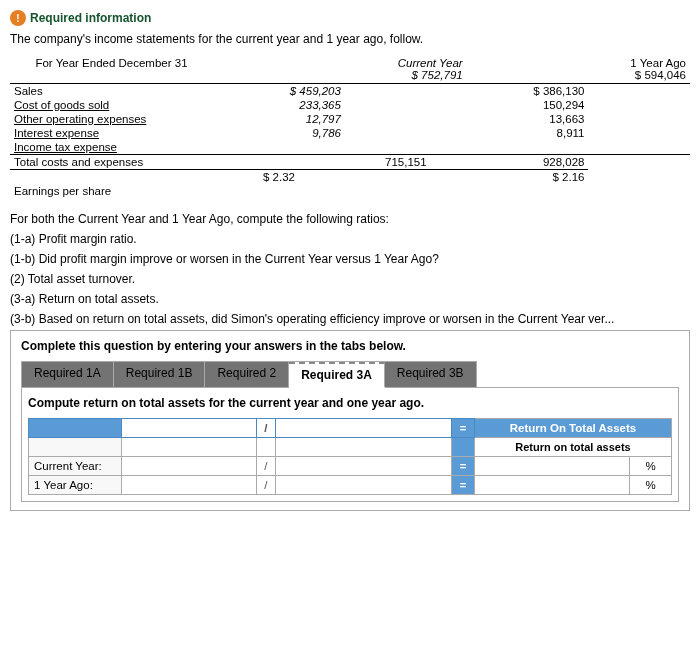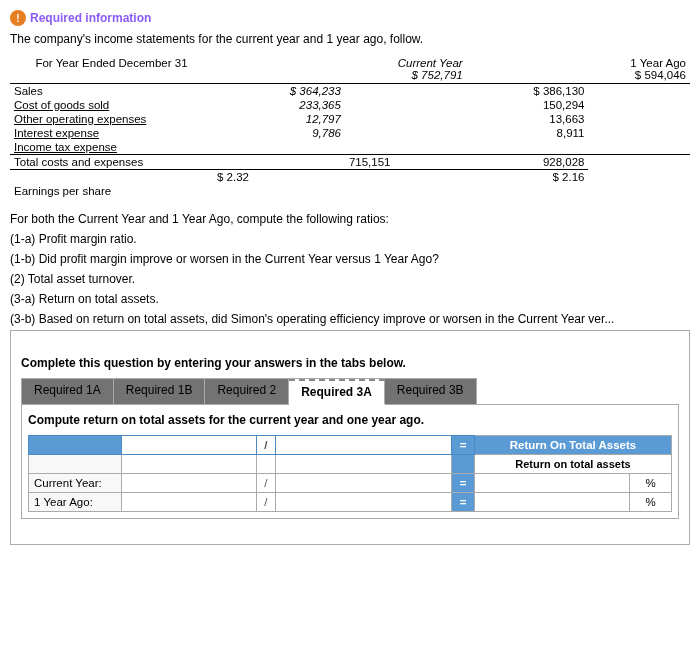--- a/index.html
+++ b/index.html
@@ -25,21 +25,21 @@
       background: #e67e22;
       border-radius: 50%;
       color: white;
       font-size: 10px;
       font-weight: bold;
       display: inline-flex;
       align-items: center;
       justify-content: center;
     }
     .required-info-label {
-      color: #8b5cf6;
+      color: #14532d;
       font-weight: bold;
       font-size: 12px;
     }
 
     .intro-text {
       margin-bottom: 10px;
       font-size: 12px;
     }
 
     .income-table {
@@ -47,42 +47,42 @@
       border-collapse: collapse;
       margin-bottom: 12px;
       font-size: 11.5px;
     }
     .income-table th, .income-table td {
       padding: 1px 4px;
       vertical-align: top;
     }
     .income-table .col-label { width: 200px; }
     .income-table .col-cy { width: 130px; text-align: right; font-style: italic; }
-    .income-table .col-cy2 { width: 100px; text-align: left; }
+    .income-table .col-cy2 { width: 100px; text-align: center; }
     .income-table .col-ya { width: 120px; text-align: right; }
     .income-table .col-ya2 { width: 100px; text-align: right; }
 
     .header-row th {
       text-align: center;
       font-weight: normal;
       border-bottom: 1px solid #000;
       padding-bottom: 2px;
     }
     .border-top td { border-top: 1px solid #000; }
     .border-bottom td { border-bottom: 1px solid #000; }
 
     .questions-section {
       font-size: 12px;
       line-height: 1.5;
     }
     .questions-section p { margin-bottom: 2px; }
 
     .complete-box {
       border: 1px solid #aaa;
-      padding: 25px 10px;
+      padding: 8px 10px;
       margin-bottom: 10px;
       font-size: 12px;
     }
     .complete-box p {
       font-weight: bold;
       margin-bottom: 8px;
     }
 
     .tabs-row {
       display: flex;
@@ -221,21 +221,21 @@
       </th>
       <th class="col-ya" colspan="2">
         <span>1 Year Ago</span><br>
         <span>$ 594,046</span>
       </th>
     </tr>
   </thead>
   <tbody>
     <tr>
       <td class="col-label">Sales</td>
-      <td class="col-cy">$ 364,233</td>
+      <td class="col-cy">$ 459,203</td>
       <td class="col-cy2"></td>
       <td class="col-ya">$ 386,130</td>
       <td class="col-ya2"></td>
     </tr>
     <tr>
       <td class="col-label indent">Cost of goods sold</td>
       <td class="col-cy">233,365</td>
       <td class="col-cy2"></td>
       <td class="col-ya">150,294</td>
       <td class="col-ya2"></td>

